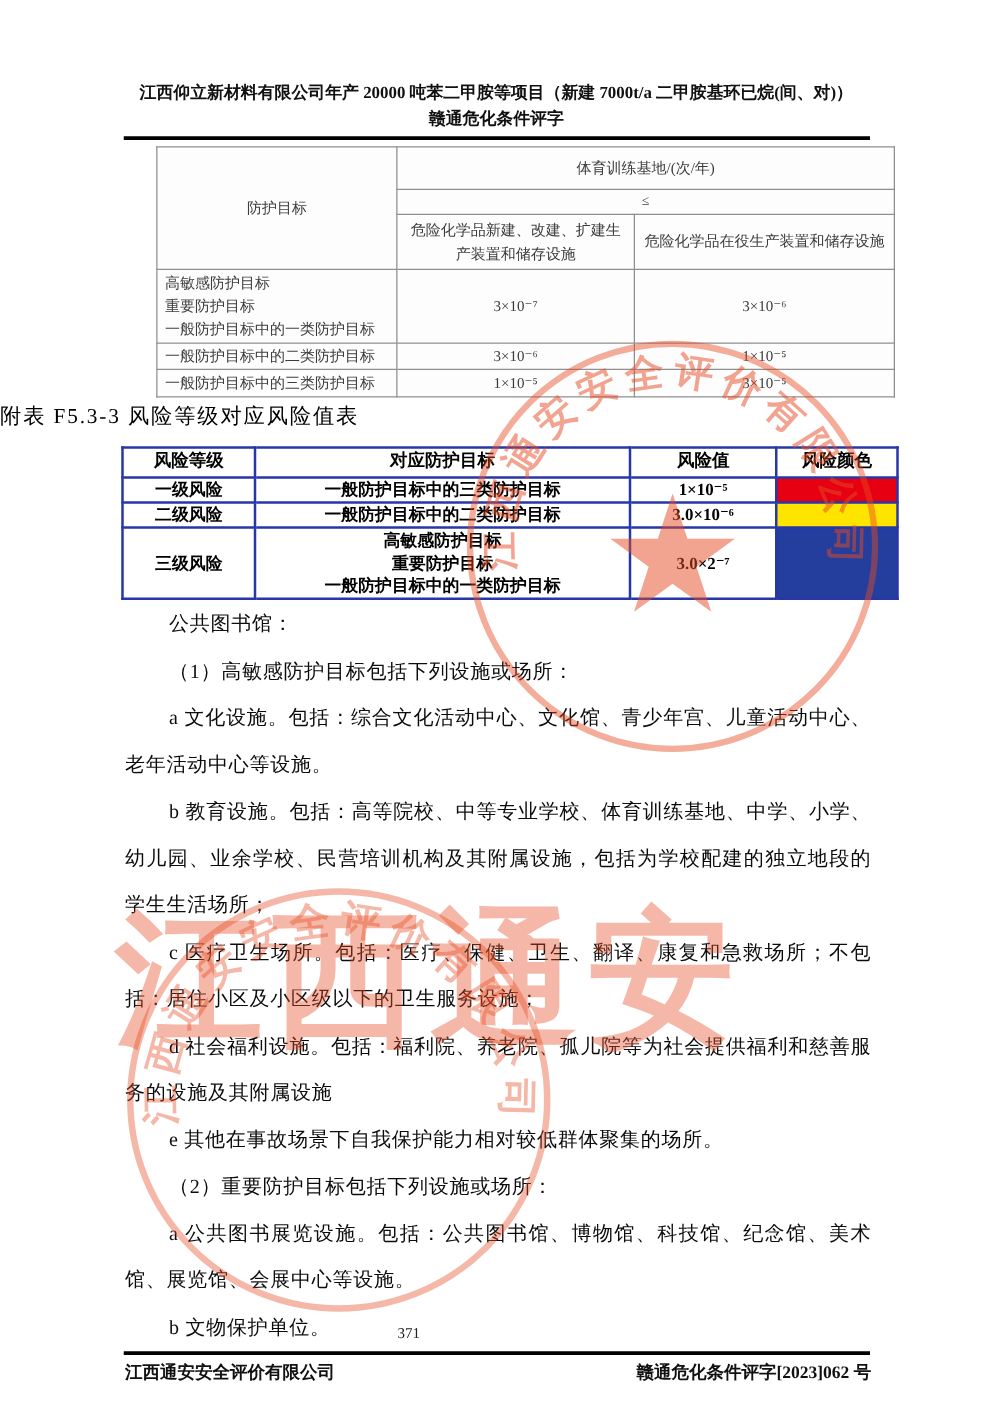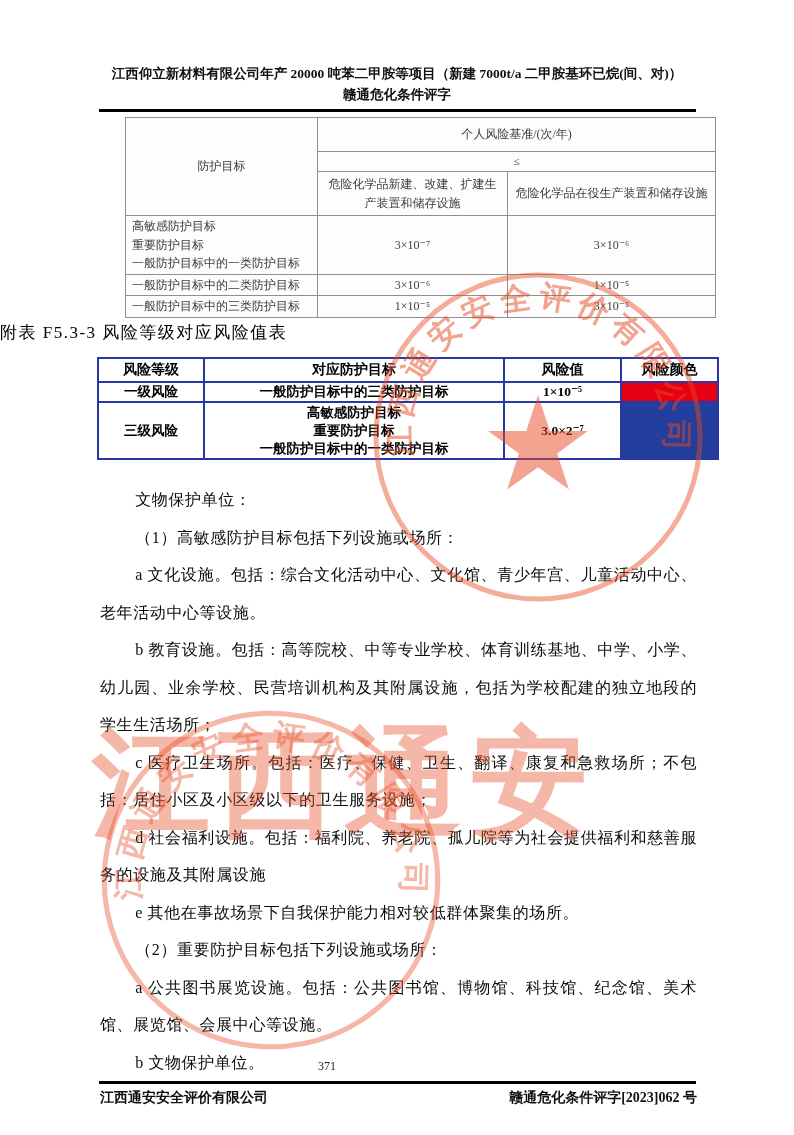--- a/index.html
+++ b/index.html
@@ -72,21 +72,21 @@
   <div class="t1-wrap">
     <table class="t1">
       <colgroup>
           <col style="width:192px">
           <col style="width:190px">
           <col style="width:208px">
         </colgroup>
       <tbody>
           <tr class="rh-risk">
         <td rowspan="3">防护目标</td>
-        <td colspan="2">个人风险基准/(次/年)</td>
+        <td colspan="2">体育训练基地/(次/年)</td>
       </tr>
       <tr class="rh-le">
         <td colspan="2">≤</td>
       </tr>
       <tr class="rh-sub">
         <td>危险化学品新建、改建、扩建生产装置和储存设施</td>
         <td>危险化学品在役生产装置和储存设施</td>
       </tr>
       <tr class="rh-d1">
         <td class="goal-cell">
@@ -127,36 +127,42 @@
         <td>对应防护目标</td>
         <td>风险值</td>
         <td>风险颜色</td>
       </tr>
       <tr class="r-small">
         <td>一级风险</td>
         <td>一般防护目标中的三类防护目标</td>
         <td>1×10⁻⁵</td>
         <td style="background-color: rgb(230, 0, 18);"></td>
       </tr>
+      <tr class="r-small">
+        <td>二级风险</td>
+        <td>一般防护目标中的二类防护目标</td>
+        <td>3.0×10⁻⁶</td>
+        <td style="background-color: rgb(255, 228, 0);"></td>
+      </tr>
       <tr class="r-big">
         <td>三级风险</td>
         <td>
           <div>高敏感防护目标</div>
           <div>重要防护目标</div>
           <div>一般防护目标中的一类防护目标</div>
         </td>
         <td>3.0×2⁻⁷</td>
         <td style="background-color: rgb(35, 62, 156);"></td>
       </tr>
     </tbody>
       </table>
   </div>
 
   <div class="body-text">
-    <p>文物保护单位：</p>
+    <p>公共图书馆：</p>
     <p>（1）高敏感防护目标包括下列设施或场所：</p>
     <p>a 文化设施。包括：综合文化活动中心、文化馆、青少年宫、儿童活动中心、老年活动中心等设施。</p>
     <p>b 教育设施。包括：高等院校、中等专业学校、体育训练基地、中学、小学、幼儿园、业余学校、民营培训机构及其附属设施，包括为学校配建的独立地段的学生生活场所；</p>
     <p>c 医疗卫生场所。包括：医疗、保健、卫生、翻译、康复和急救场所；不包括：居住小区及小区级以下的卫生服务设施；</p>
     <p>d 社会福利设施。包括：福利院、养老院、孤儿院等为社会提供福利和慈善服务的设施及其附属设施</p>
     <p>e 其他在事故场景下自我保护能力相对较低群体聚集的场所。</p>
     <p>（2）重要防护目标包括下列设施或场所：</p>
     <p>a 公共图书展览设施。包括：公共图书馆、博物馆、科技馆、纪念馆、美术馆、展览馆、会展中心等设施。</p>
     <p>b 文物保护单位。</p>
   </div>

